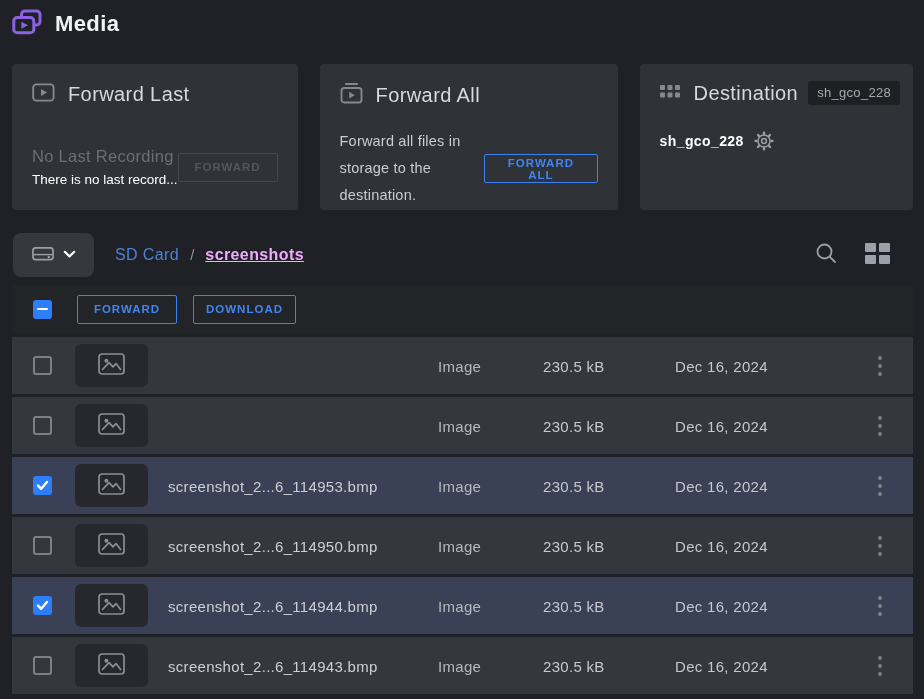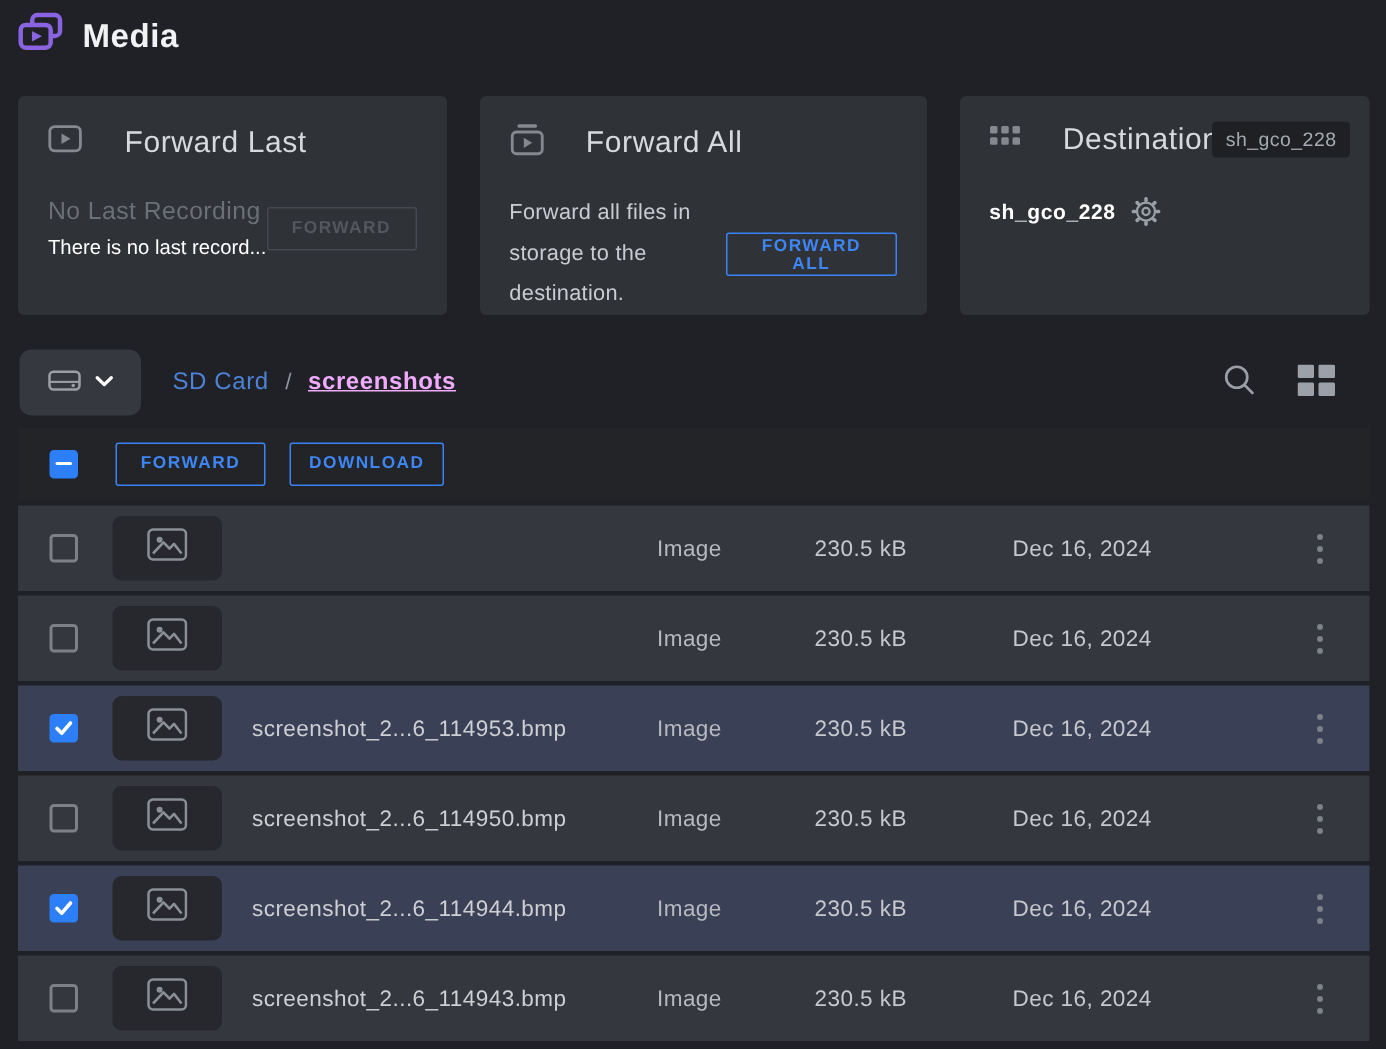--- a/index.html
+++ b/index.html
@@ -11,23 +11,23 @@
   }
   
   .app-header { position:absolute; top:0; left:0; right:0; height:48px;
     display:flex; align-items:center; padding-left:12px; gap:13px; }
   .page-title { font-size:22px; font-weight:700; color:#f1f2f4; letter-spacing:.4px; }
 
   
   .cards { position:absolute; top:64px; left:12px; width:901px; height:146px;
     display:flex; gap:22px; }
   .card { flex:1; background:#2f3237; border-radius:4px; padding:18px 20px; position:relative; }
-  .card-head { display:flex; align-items:center; gap:28px; }
+  .card-head { display:flex; align-items:center; gap:13px; }
   .card-title { font-size:20px; font-weight:500; color:#d7dadd; letter-spacing:.4px; }
-  .card-body { margin-top:24px; display:flex; align-items:center; justify-content:space-between; }
+  .card-body { margin-top:40px; display:flex; align-items:center; justify-content:space-between; }
   .fl-status { font-size:16.5px; font-weight:500; color:#6b6f76; letter-spacing:.3px; white-space:nowrap; }
   .fl-desc { font-size:13.5px; color:#ffffff; margin-top:6px; white-space:nowrap; }
   .fa-desc { font-size:14.5px; color:#c9ccd1; line-height:27px; width:158px; letter-spacing:.2px; }
   .btn { background:transparent; border:1px solid #3b82f6; color:#3f86f5; border-radius:2px;
     font-family:"Liberation Sans",sans-serif; font-size:11.5px; font-weight:700;
     letter-spacing:1px; height:29px; min-width:100px; padding:0 12px; cursor:pointer; }
   .btn.disabled { border-color:#45484e; color:#54575d; cursor:default; }
   .dest-badge { position:absolute; top:17px; right:13px; background:#1e2024; color:#a6aab0;
     font-size:13px; letter-spacing:.3px; padding:4px 9px 5px; border-radius:3px; }
   .dest-row { margin-top:26px; display:flex; align-items:center; gap:10px; }

